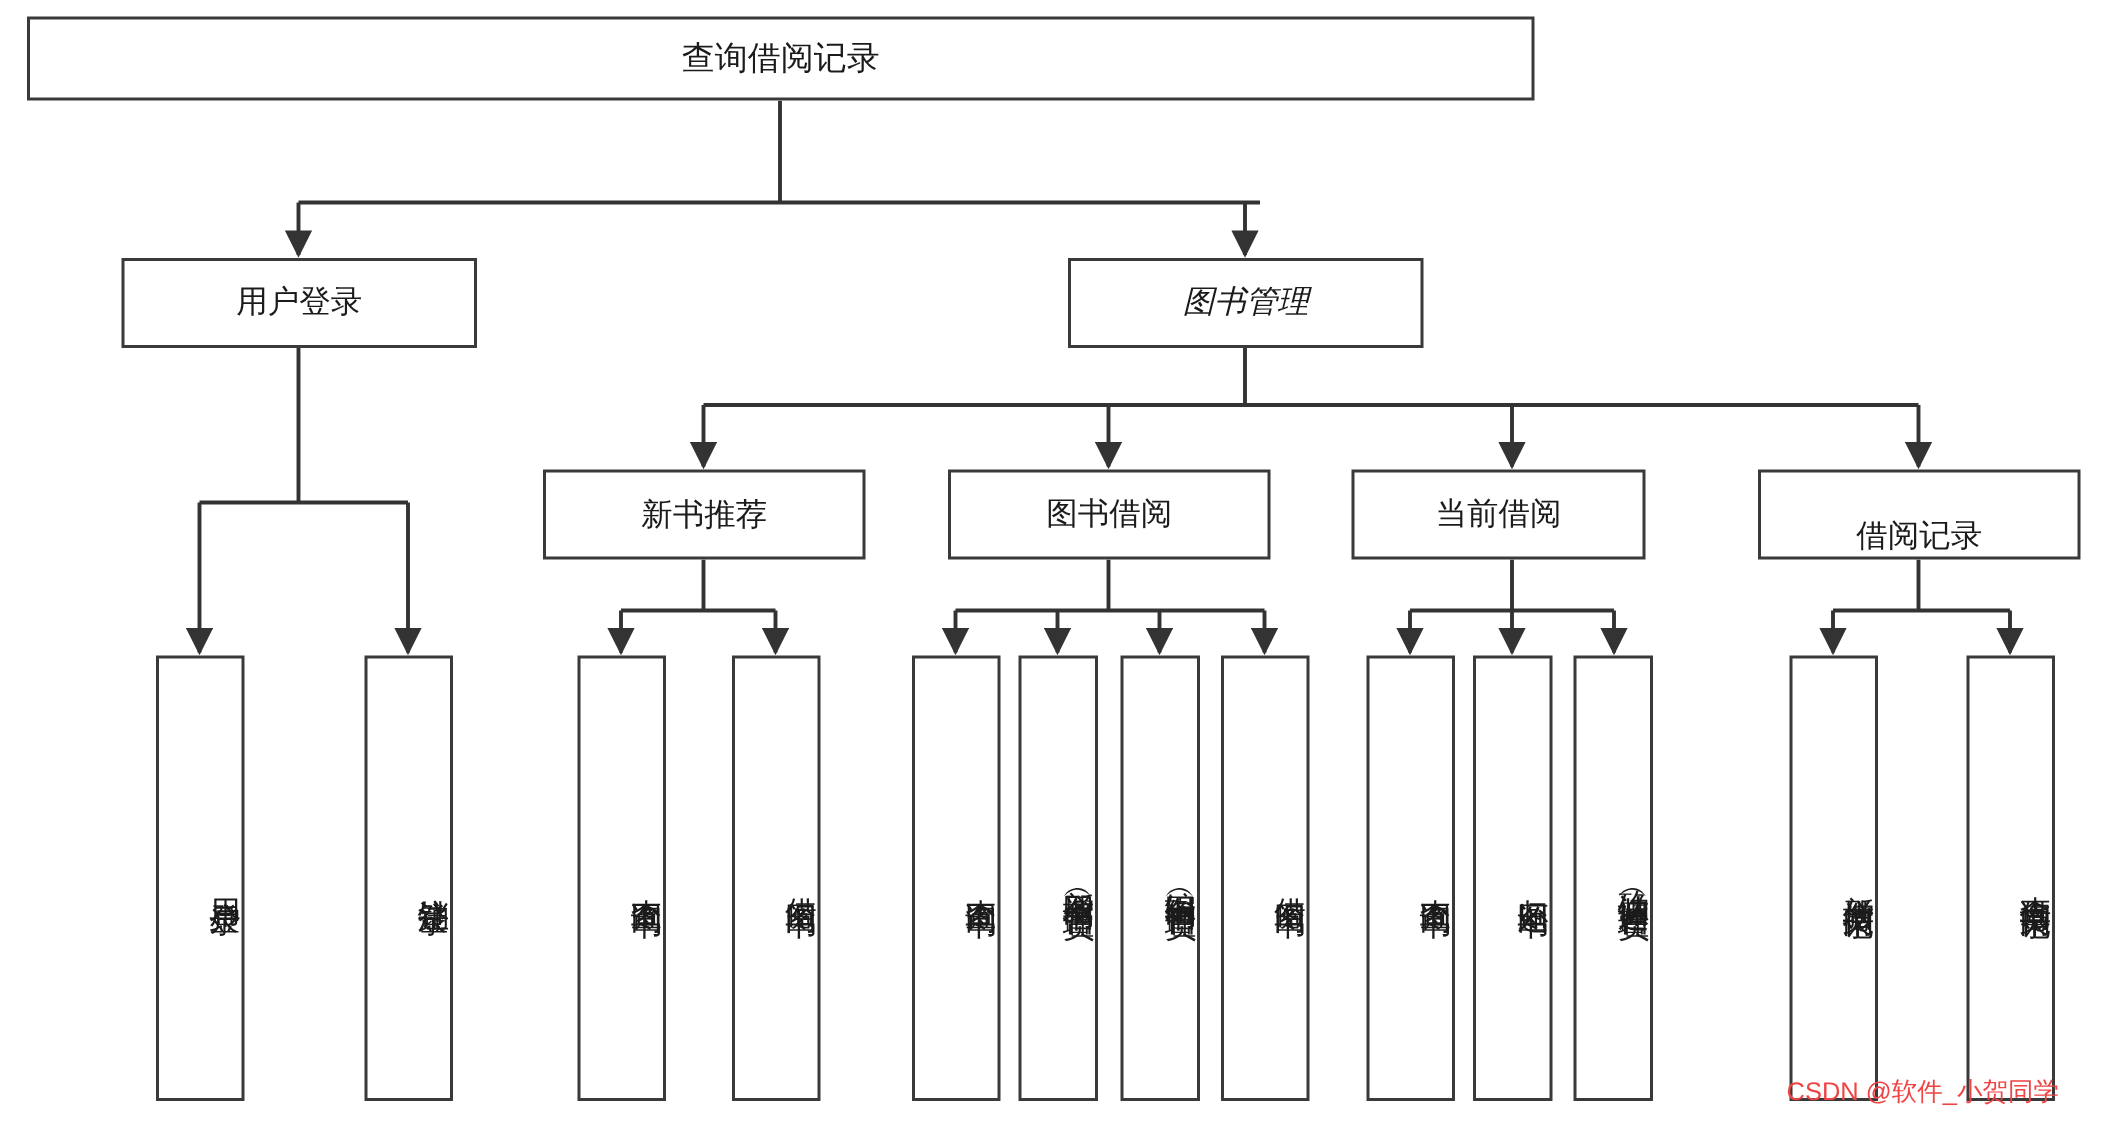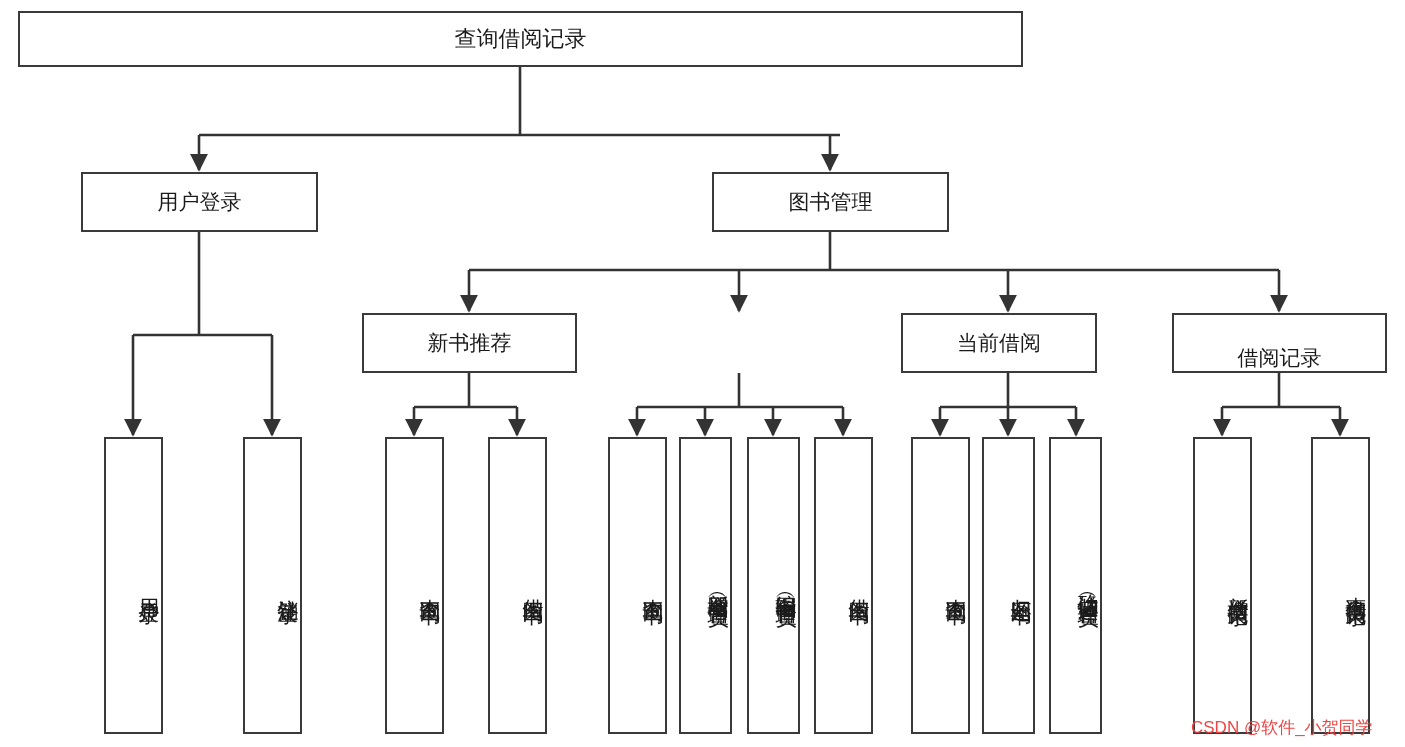--- a/index.html
+++ b/index.html
@@ -124,26 +124,29 @@
     </g>
   </svg>
 
   <div class="node h root" style="left:18px; top:11px; width:1005px; height:56px;">
     <span>查询借阅记录</span>
   </div>
 
   <div class="node h" style="left:81px; top:172px; width:237px; height:60px;">
     <span>用户登录</span>
   </div>
-  <div class="node h" style="left:712px; top:172px; width:237px; height:60px;">
+  <div class="node h" style="left:712px; top:172px; width:237px; height:60px;font-style:italic;">
     <span>图书管理</span>
   </div>
 
   <div class="node h" style="left:362px; top:313px; width:215px; height:60px;font-family:Liberation Serif, serif;">
     <span>新书推荐</span>
+  </div>
+  <div class="node h" style="left:632px; top:313px; width:215px; height:60px;">
+    <span>图书借阅</span>
   </div>
   <div class="node h" style="left:901px; top:313px; width:196px; height:60px;">
     <span>当前借阅</span>
   </div>
   <div class="node h" style="left:1172px; top:313px; width:215px; height:60px;align-items:flex-end;">
     <span>借阅记录</span>
   </div>
 
   <div class="node v" style="left:104px; top:437px; width:59px; height:297px;">
     <span class="vlabel">用户登录</span>

